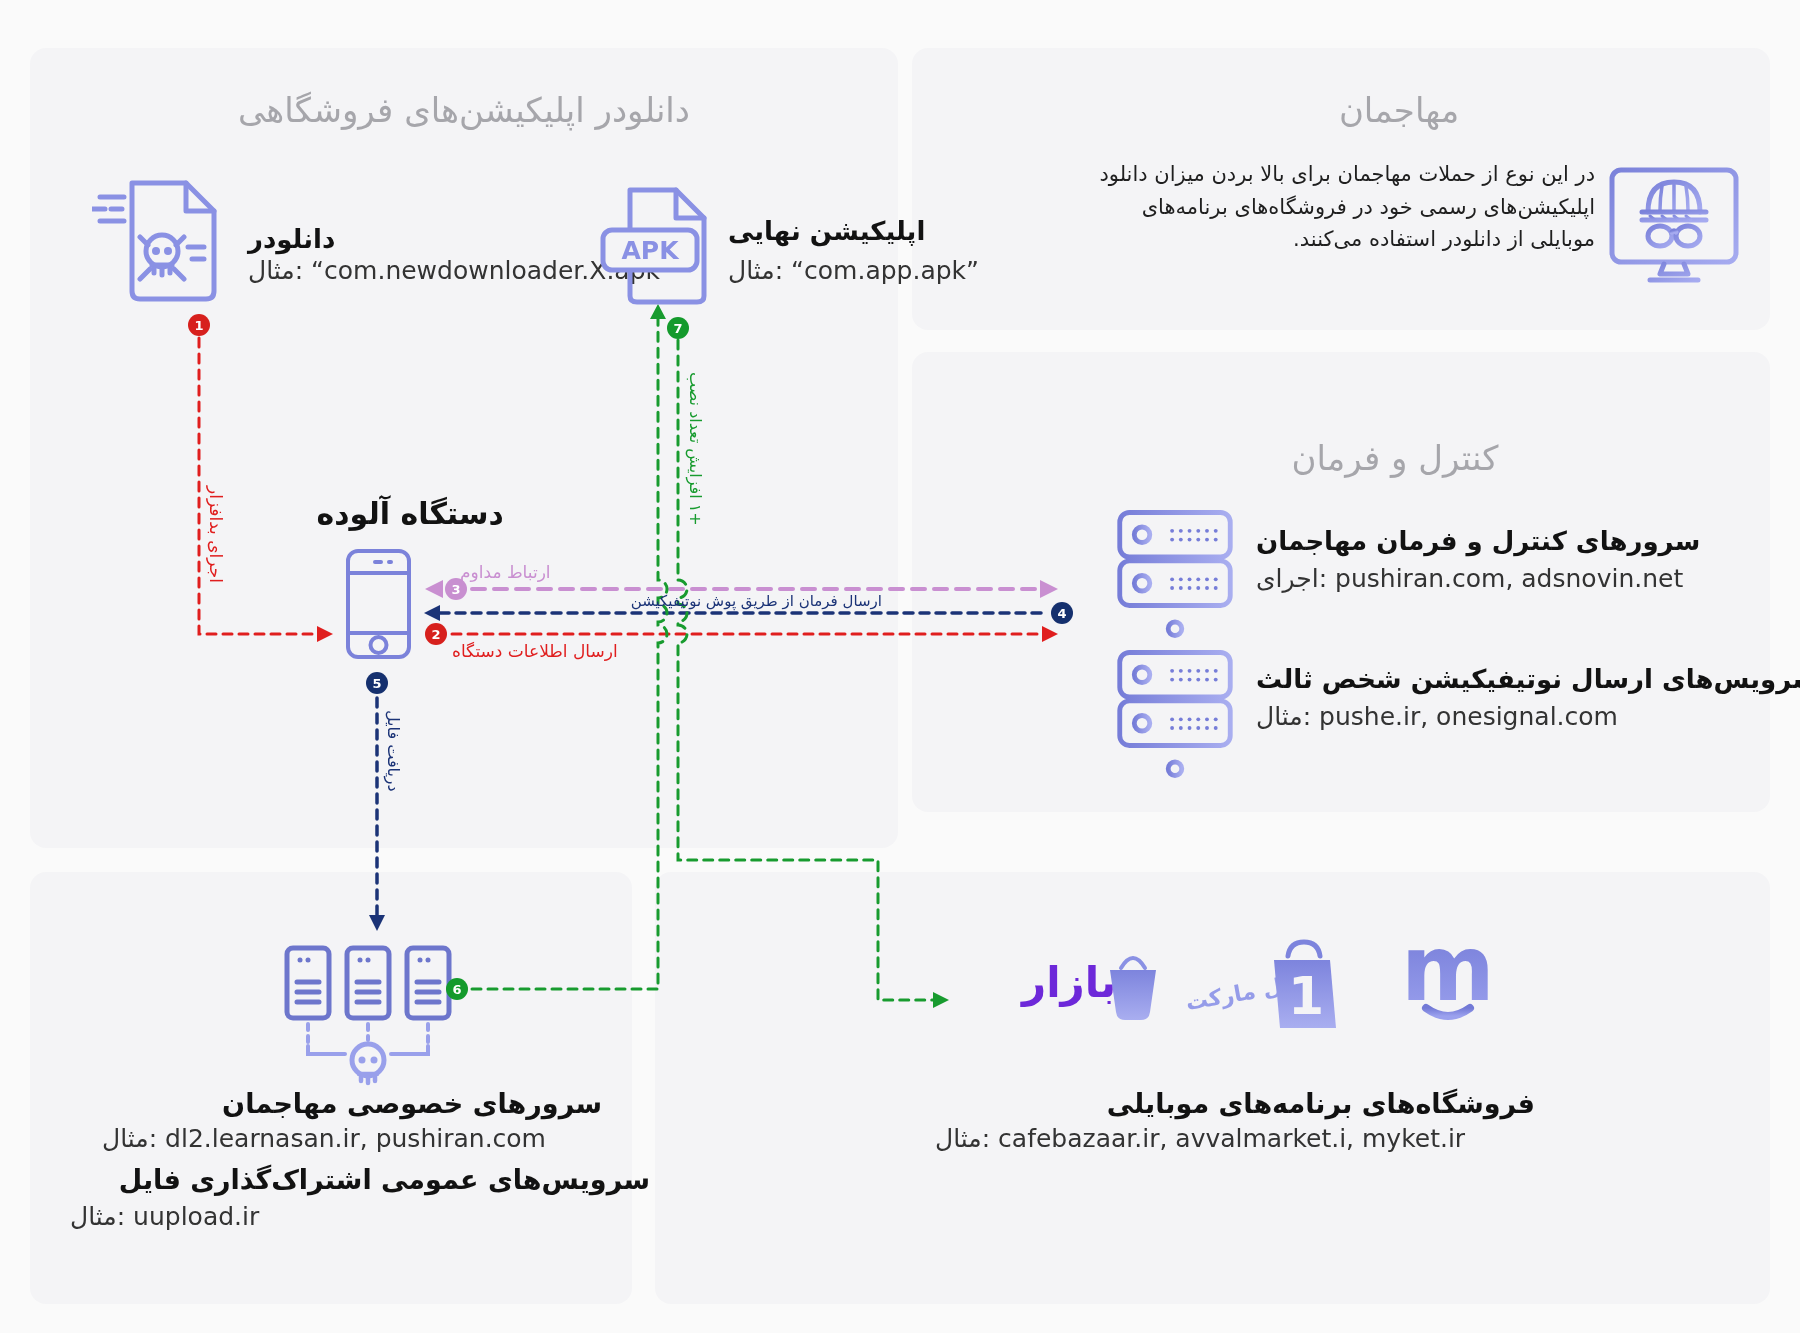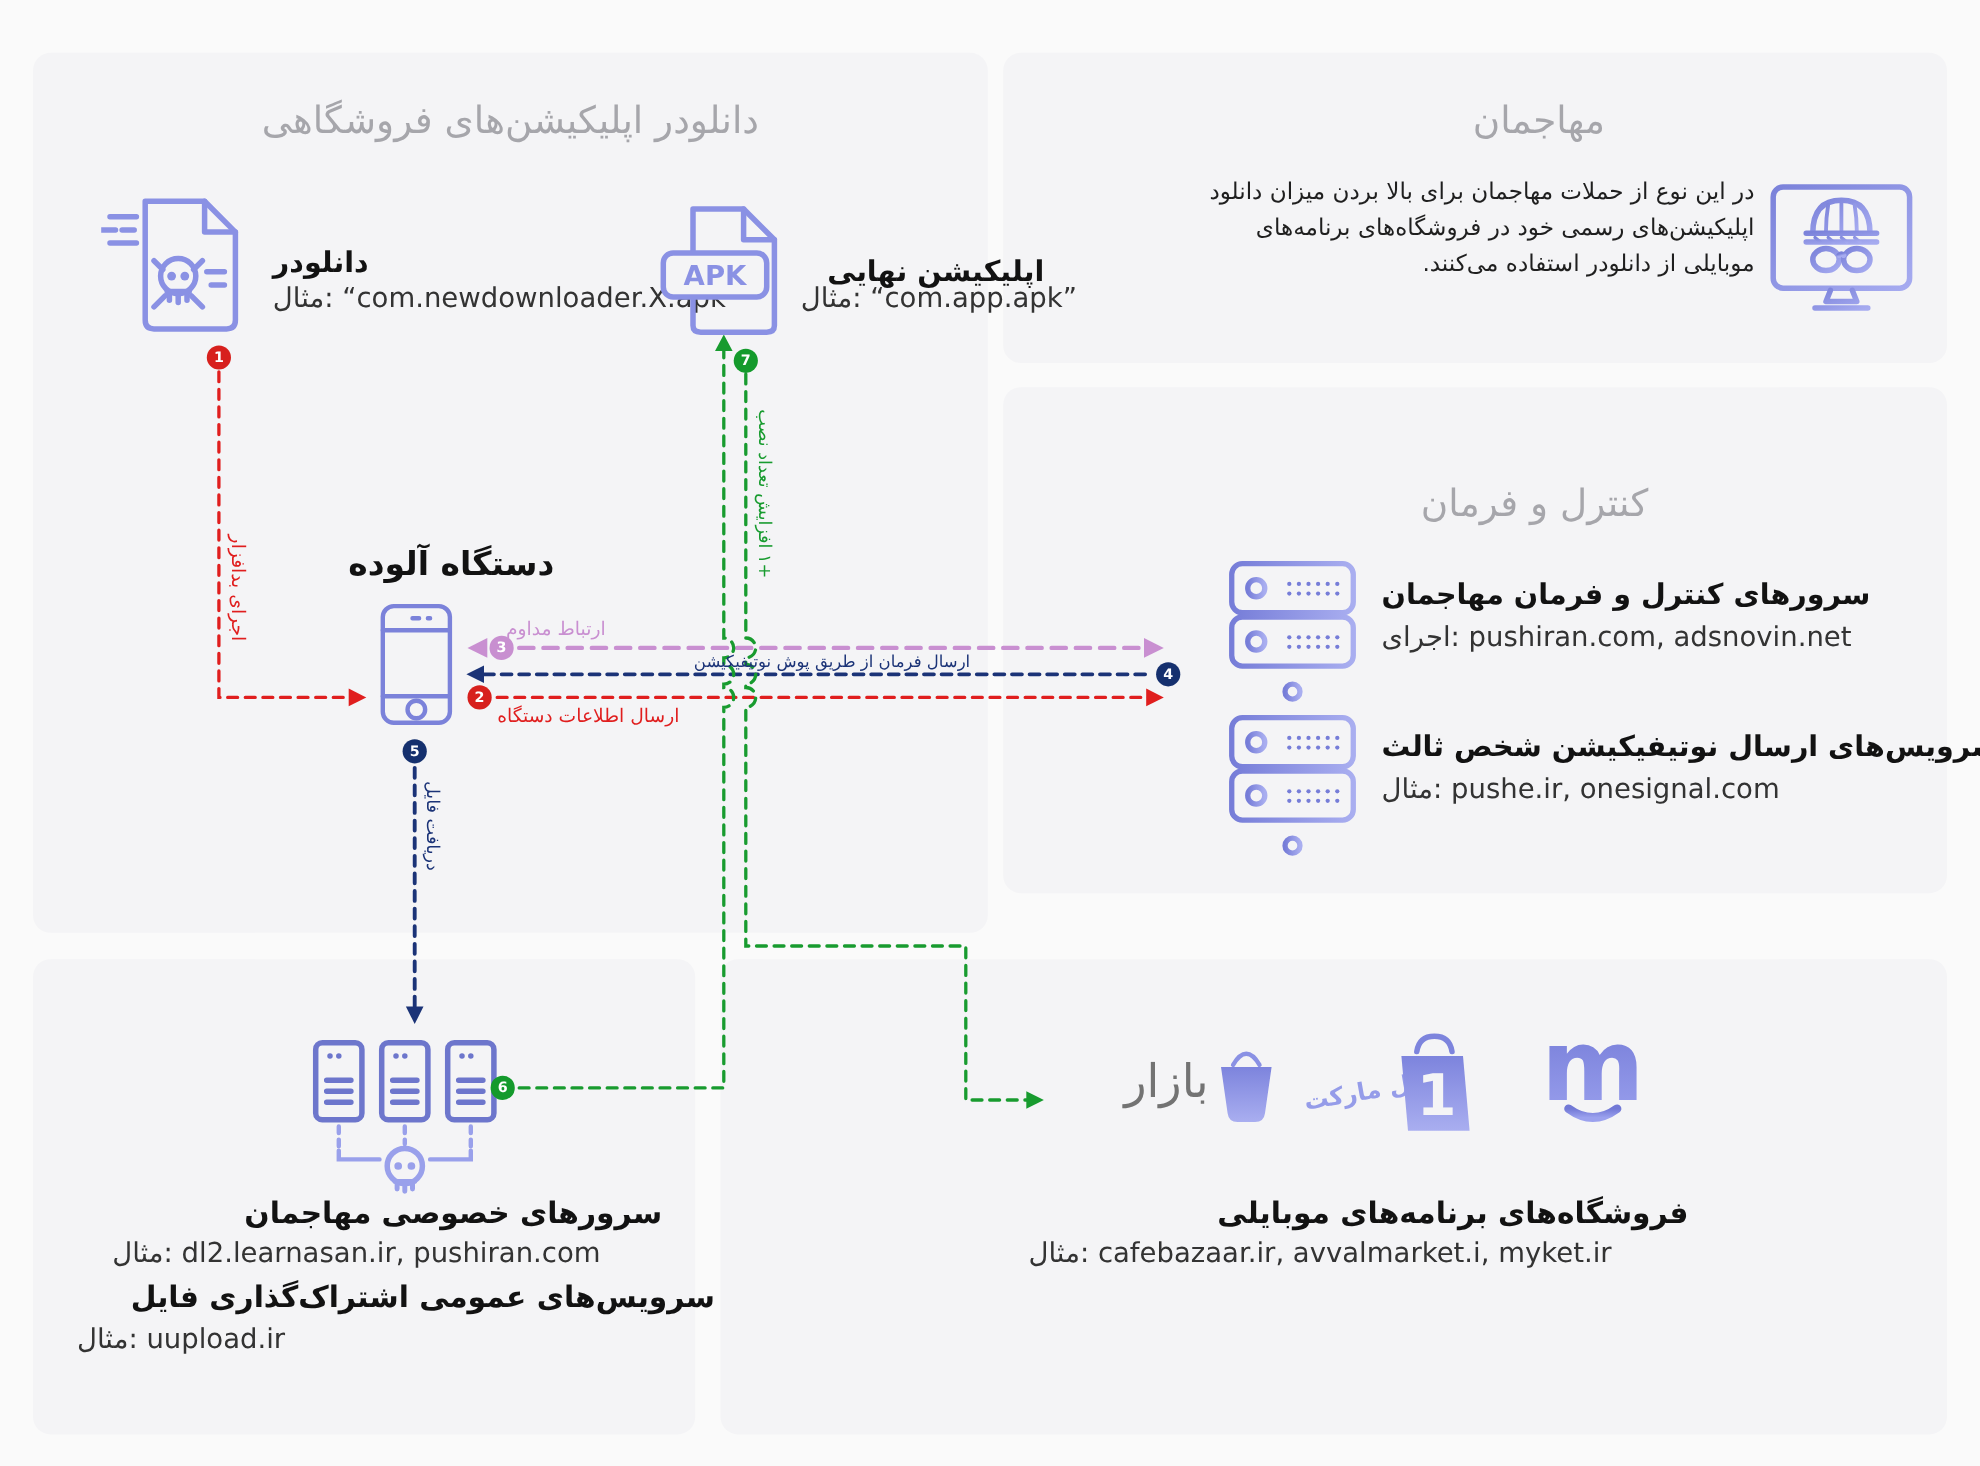--- a/index.html
+++ b/index.html
@@ -14,21 +14,21 @@
   .badge{position:absolute;width:22px;height:22px;border-radius:50%;transform:translate(-50%,-50%);
          color:#fff;font-size:13px;font-weight:700;display:flex;align-items:center;justify-content:center;z-index:6;}
   .b-red{background:#d7201d;}  .b-pink{background:#c88fd0;}
   .b-navy{background:#15306e;} .b-green{background:#149a2c;}
   .elabel{position:absolute;font-size:17px;white-space:nowrap;z-index:5;}
   .vlabel{writing-mode:vertical-rl;text-orientation:mixed;}
   .c-red{color:#e01e1e;} .c-navy{color:#1b3377;} .c-pink{color:#c98fd1;} .c-green{color:#189b2f;}
   .icon{position:absolute;z-index:4;}
   .overlay{position:absolute;left:0;top:0;z-index:3;}
   .dash{fill:none;stroke-linecap:round;}
-  .logo-bazaar{position:absolute;font-size:42px;font-weight:400;color:#737373;z-index:4;white-space:nowrap;}
+  .logo-bazaar{position:absolute;font-size:42px;font-weight:700;color:#6d28d9;z-index:4;white-space:nowrap;}
   .logo-avval{position:absolute;font-size:22px;font-weight:700;color:#959ce9;transform:rotate(-10deg);z-index:4;white-space:nowrap;}
 </style>
 </head>
 <body>
 
 <div class="stage">
 
   <div class="card" style="left:30px;top:48px;width:868px;height:800px;"></div>
   <div class="card" style="left:912px;top:48px;width:858px;height:282px;"></div>
   <div class="card" style="left:912px;top:352px;width:858px;height:460px;"></div>
@@ -81,21 +81,21 @@
   <div class="nex" style="left:248px;top:256px;">مثال: “com.newdownloader.X.apk”</div>
 
   <svg class="icon" style="left:600px;top:186px;" width="118" height="120" viewBox="0 0 118 120">
     <g fill="none" stroke="#8a91e4" stroke-width="5" stroke-linecap="round" stroke-linejoin="round">
       <path d="M30 4 H76 L104 32 V110 Q104 116 97 116 H37 Q30 116 30 110 Z"></path>
       <path d="M76 4 V32 H104"></path>
     </g>
     <rect x="3" y="44" width="94" height="40" rx="9" fill="#f4f4f6" stroke="#8a91e4" stroke-width="5"></rect>
     <text x="50" y="73" text-anchor="middle" font-size="25" font-weight="bold" fill="#8a91e4">APK</text>
   </svg>
-  <div class="nlabel" style="left:728px;top:232px;margin-left:24px;" dir="rtl">اپلیکیشن نهایی</div>
+  <div class="nlabel" style="left:728px;top:216px;" dir="rtl">اپلیکیشن نهایی</div>
   <div class="nex" style="left:728px;top:256px;">مثال: “com.app.apk”</div>
 
   <div class="nlabel centered" style="left:264px;top:496px;width:240px;font-size:30px;" dir="rtl">دستگاه آلوده</div>
   <svg class="icon" style="left:345px;top:548px;" width="67" height="112" viewBox="0 0 67 112">
     <g fill="none" stroke="#7b82da" stroke-width="4" stroke-linecap="round">
       <rect x="3" y="3" width="61" height="106" rx="10"></rect>
       <path d="M3 25 H64 M3 85 H64"></path>
       <path d="M30 14 H36 M44 14 H46"></path>
       <circle cx="33.5" cy="97" r="8"></circle>
     </g>

